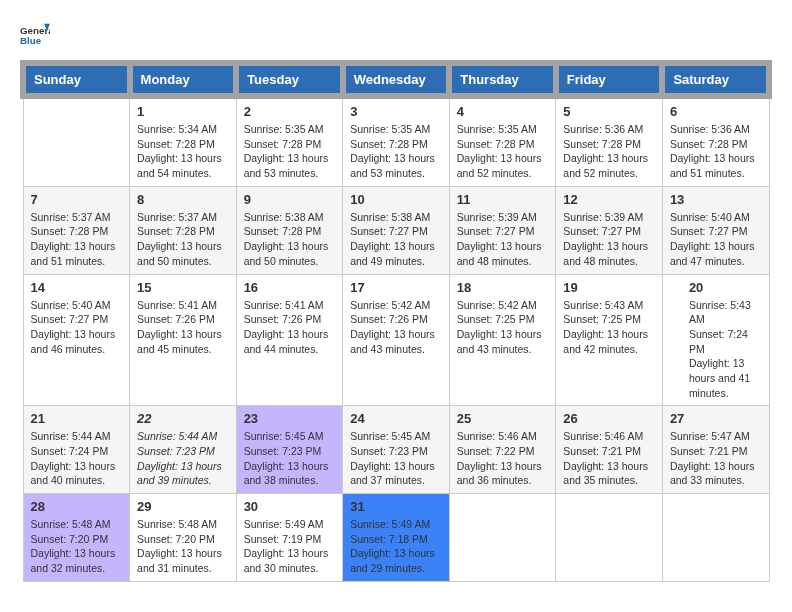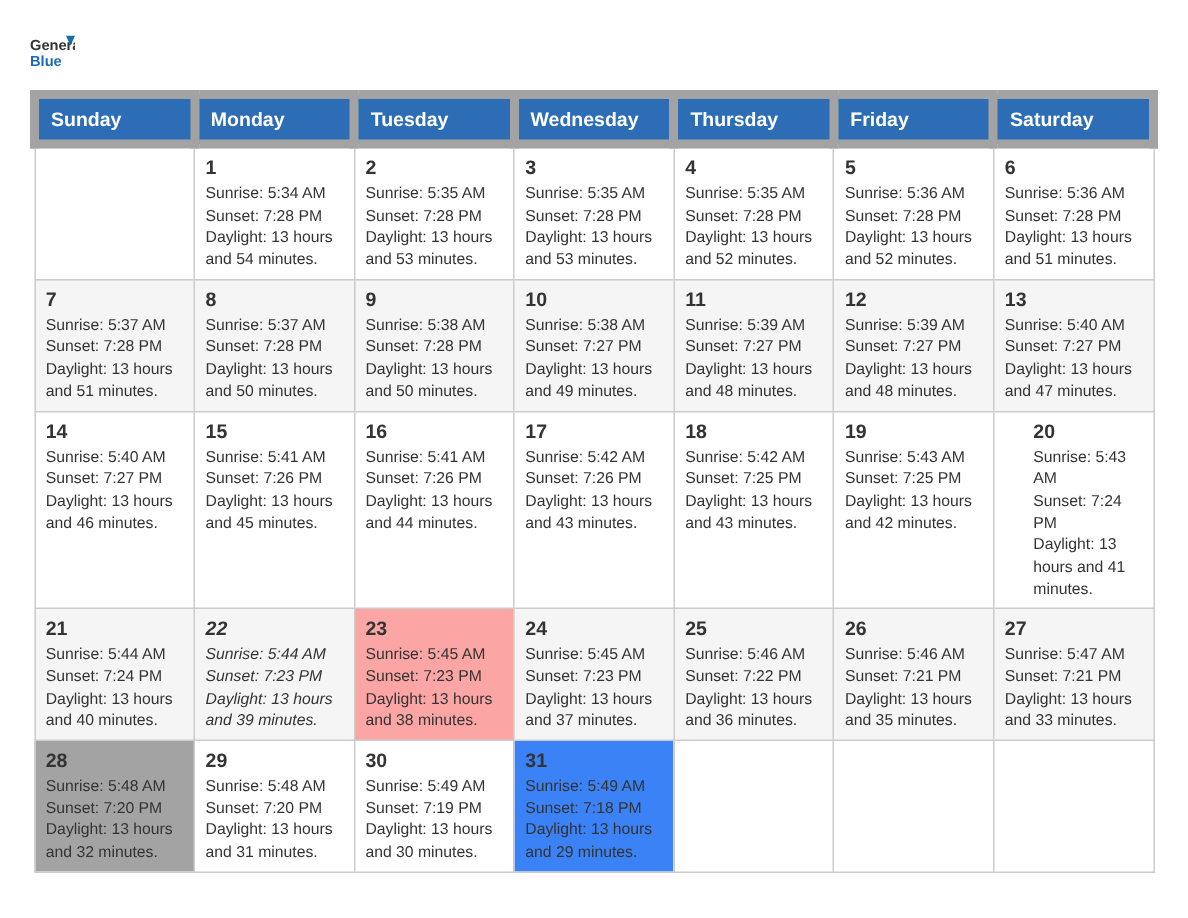--- a/index.html
+++ b/index.html
@@ -292,21 +292,21 @@
         </div>
       </td>
         <td style="background-color: rgb(245, 245, 245); font-style: italic;">
         <span class="day-number">22</span>
         <div class="day-info">
           <span>Sunrise: 5:44 AM</span><br>
           <span>Sunset: 7:23 PM</span><br>
           <span>Daylight: 13 hours and 39 minutes.</span>
         </div>
       </td>
-        <td style="background-color: #fca5a5;">
+        <td style="background-color: #c4b5fd;">
         <span class="day-number">23</span>
         <div class="day-info">
           <span>Sunrise: 5:45 AM</span><br>
           <span>Sunset: 7:23 PM</span><br>
           <span>Daylight: 13 hours and 38 minutes.</span>
         </div>
       </td>
         <td style="background-color: rgb(245, 245, 245);">
         <span class="day-number">24</span>
         <div class="day-info">
@@ -334,21 +334,21 @@
         <td style="background-color: rgb(245, 245, 245);">
         <span class="day-number">27</span>
         <div class="day-info">
           <span>Sunrise: 5:47 AM</span><br>
           <span>Sunset: 7:21 PM</span><br>
           <span>Daylight: 13 hours and 33 minutes.</span>
         </div>
       </td>
       </tr>
       <tr style="background-color: rgb(255, 255, 255);">
-        <td style="background-color: #a3a3a3;">
+        <td style="background-color: #c4b5fd;">
         <span class="day-number">28</span>
         <div class="day-info">
           <span>Sunrise: 5:48 AM</span><br>
           <span>Sunset: 7:20 PM</span><br>
           <span>Daylight: 13 hours and 32 minutes.</span>
         </div>
       </td>
         <td style="background-color: rgb(255, 255, 255);">
         <span class="day-number">29</span>
         <div class="day-info">

